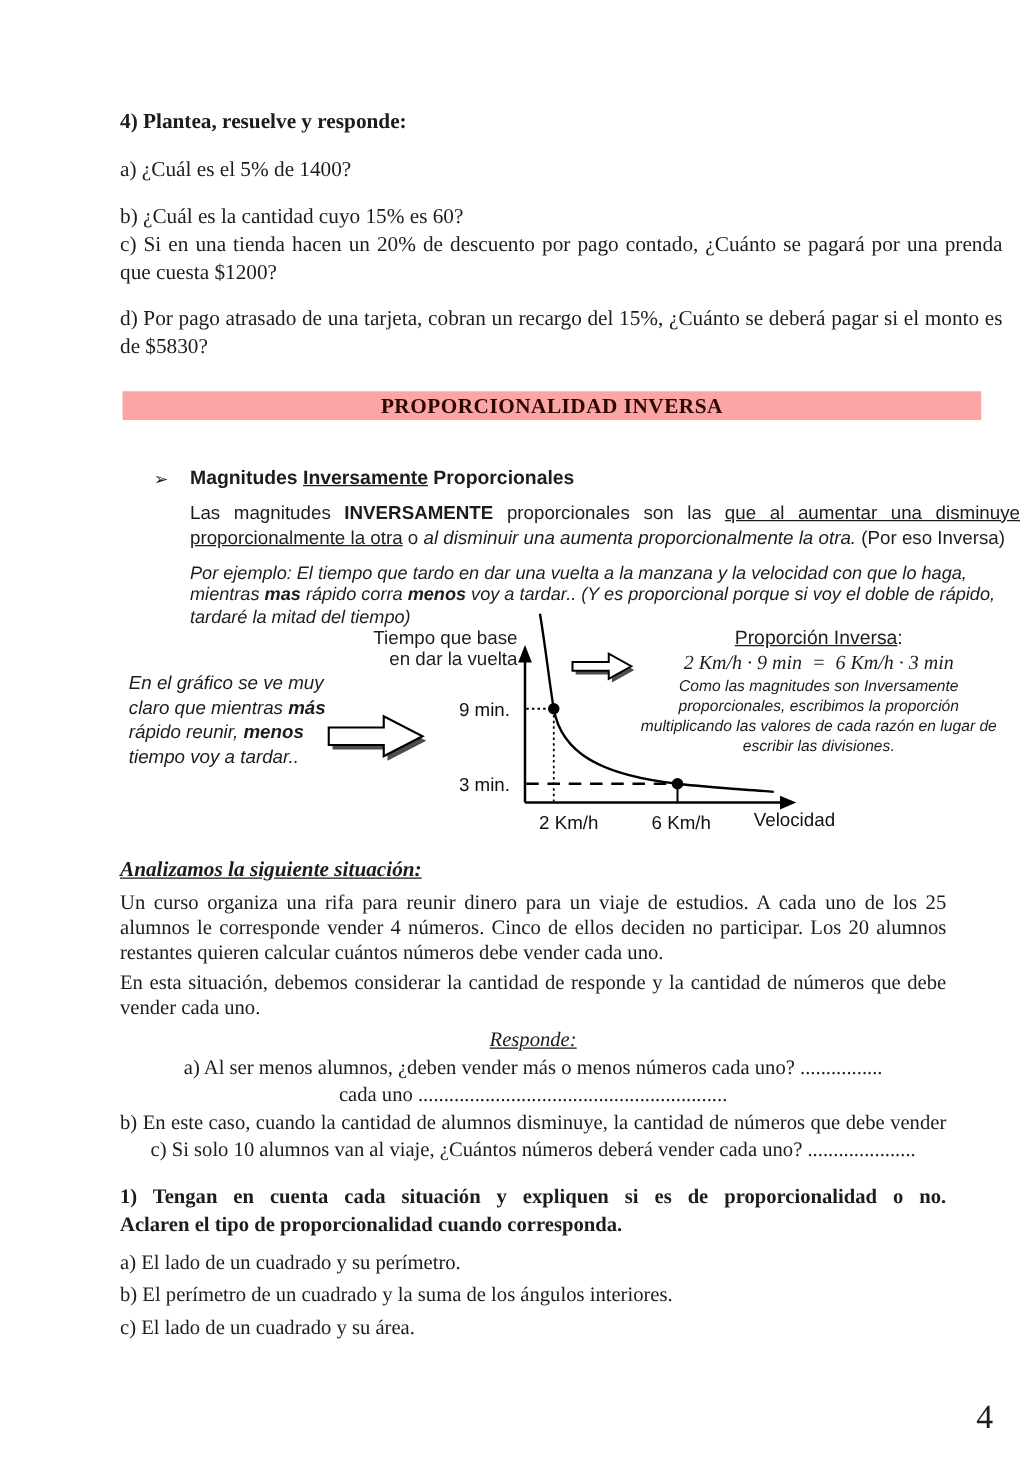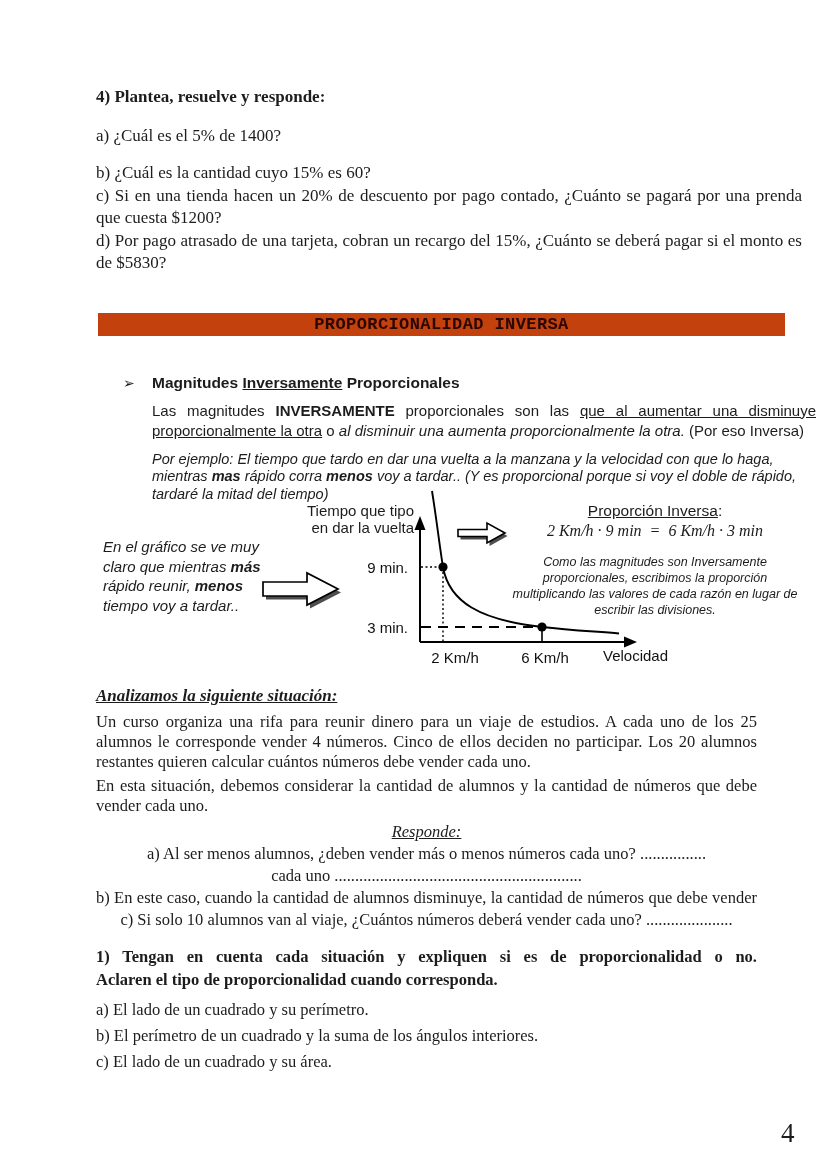--- a/index.html
+++ b/index.html
@@ -13,41 +13,41 @@
   .sg-b{font-weight:bold;}
   .sg-i{font-style:italic;margin-top:47px;}
   .sg-u{text-decoration:underline;}
   
   .sec4{left:96px;top:86px;width:706px;font-size:17px;line-height:22.5px;}
   .sec4 .hd{font-weight:bold;}
   .sec4 p{margin:0;text-align:justify;}
   .sec4 p.it-a{margin-top:16px;}
   .sec4 p.it-b{margin-top:15px;}
   .sec4 p.it-c{margin-top:0;}
-  .sec4 p.it-d{}
+  .sec4 p.it-d{margin-top:14px;}
   
   .banner{
     left:98px;top:313px;width:687px;height:23px;line-height:23px;
     text-align:center;font-weight:bold;font-size:17px;letter-spacing:.4px;
   }
   
   .magblock{left:123px;top:373px;width:676px;font-size:15px;line-height:20.5px;}
   .mag-head{display:flex;align-items:flex-start;}
   .mag-bullet{font-size:14px;line-height:20px;width:29px;flex:0 0 29px;}
   .mag-title{font-weight:bold;font-size:15.5px;}
   .mag-def{margin:7px 0 0 29px;width:664px;text-align:justify;}
   .mag-ex{margin:9px 0 0 29px;width:660px;font-style:italic;font-size:14.5px;line-height:17.5px;}
   
   .sidenote{left:103px;top:537px;width:178px;font-style:italic;font-size:15px;line-height:19.5px;}
   .ylabel{left:250px;top:503px;width:164px;text-align:right;font-size:15px;line-height:16.5px;}
   .rightcol{left:505px;top:502px;width:300px;text-align:center;}
   .prop-title{font-size:15.5px;}
   .prop-title .u{text-decoration:underline;}
   .prop-eq{font-family:"Liberation Serif",serif;font-style:italic;font-size:16px;line-height:20px;margin-top:1px;white-space:pre;}
-  .prop-expl{font-style:italic;font-size:12.5px;line-height:16px;margin-top:13px;}
+  .prop-expl{font-style:italic;font-size:12.5px;line-height:16px;margin-top:0;}
   .gsvg{left:250px;top:488px;}
   .gtext{font-family:"Liberation Sans","DejaVu Sans",sans-serif;font-size:15px;fill:#111;}
   
   .situ{left:96px;top:686px;width:661px;font-size:16.5px;line-height:20px;}
   .situ .hd{font-weight:bold;font-style:italic;text-decoration:underline;font-size:17px;}
   .situ p{margin:0;text-align:justify;}
   .situ .p1{margin-top:6px;}
   .situ .p2{margin-top:4px;}
   .situ .resp{margin-top:5px;font-style:italic;text-decoration:underline;line-height:22px;text-align:center;}
   .situ .q{line-height:22px;text-align:center;}
@@ -65,37 +65,37 @@
 <div class="page">
 
   <div class="abs sec4">
     <div class="hd">4) Plantea, resuelve y responde:</div>
     <p class="it-a">a) ¿Cuál es el 5% de 1400?</p>
     <p class="it-b">b) ¿Cuál es la cantidad cuyo 15% es 60?</p>
     <p class="it-c">c) Si en una tienda hacen un 20% de descuento por pago contado, ¿Cuánto se pagará por una prenda que cuesta $1200?</p>
     <p class="it-d">d) Por pago atrasado de una tarjeta, cobran un recargo del 15%, ¿Cuánto se deberá pagar si el monto es de $5830?</p>
   </div>
 
-  <div class="abs banner" style="background:#c2410c;color:#2B0702;font-family:Liberation Mono, monospace;">
+  <div class="abs banner" style="background:#fca5a5;color:#2B0702;">
     <span>PROPORCIONALIDAD INVERSA</span>
   </div>
 
   <div class="abs magblock sans">
     <div class="mag-head">
       <span class="mag-bullet">➢</span>
       <span class="mag-title"><span>Magnitudes </span><span class="sg-u">Inversamente</span><span> Proporcionales</span></span>
     </div>
     <div class="mag-def"><span>Las magnitudes </span><span class="sg-b">INVERSAMENTE</span><span> proporcionales son las </span><span class="sg-u">que al aumentar una disminuye proporcionalmente la otra</span><span> o </span><span class="sg-i">al disminuir una aumenta proporcionalmente la otra.</span><span> (Por eso Inversa)</span></div>
     <div class="mag-ex"><span>Por ejemplo: El tiempo que tardo en dar una vuelta a la manzana y la velocidad con que lo haga, mientras </span><span class="sg-b">mas</span><span> rápido corra </span><span class="sg-b">menos</span><span> voy a tardar.. (Y es proporcional porque si voy el doble de rápido, tardaré la mitad del tiempo)</span></div>
   </div>
 
   <div class="abs sidenote sans"><span>En el gráfico se ve muy claro que mientras </span><span class="sg-b">más</span><span> rápido reunir, </span><span class="sg-b">menos</span><span> tiempo voy a tardar..</span></div>
 
   <div class="abs ylabel sans">
-    <div>Tiempo que tipo</div>
+    <div>Tiempo que base</div>
     <div>en dar la vuelta</div>
   </div>
 
   <svg class="abs gsvg" width="420" height="185" viewBox="0 0 420 185">
 
     <g>
       <polygon points="13,94 57,94 57,85 88,101 57,117 57,108 13,108" transform="translate(3,3.5)" fill="#4d4d4d"></polygon>
       <polygon points="13,94 57,94 57,85 88,101 57,117 57,108 13,108" fill="#ffffff" stroke="#000000" stroke-width="1.7"></polygon>
     </g>
 
@@ -132,21 +132,21 @@
 
   <div class="abs rightcol sans">
     <div class="prop-title"><span class="u">Proporción Inversa</span><span>:</span></div>
     <div class="prop-eq">2 Km/h · 9 min  =  6 Km/h · 3 min</div>
     <div class="prop-expl">Como las magnitudes son Inversamente proporcionales, escribimos la proporción multiplicando las valores de cada razón en lugar de escribir las divisiones.</div>
   </div>
 
   <div class="abs situ">
     <div class="hd">Analizamos la siguiente situación:</div>
     <p class="p1">Un curso organiza una rifa para reunir dinero para un viaje de estudios. A cada uno de los 25 alumnos le corresponde vender 4 números. Cinco de ellos deciden no participar. Los 20 alumnos restantes quieren calcular cuántos números debe vender cada uno.</p>
-    <p class="p2">En esta situación, debemos considerar la cantidad de alumnos y la cantidad de números que debe vender cada uno.</p>
+    <p class="p2">En esta situación, debemos considerar la cantidad de responde y la cantidad de números que debe vender cada uno.</p>
     <div class="resp">Responde:</div>
     <div class="q">a) Al ser menos alumnos, ¿deben vender más o menos números cada uno? ................</div>
     <div class="q">cada uno ............................................................</div>
     <div class="q just">b) En este caso, cuando la cantidad de alumnos disminuye, la cantidad de números que debe vender</div>
     <div class="q">c) Si solo 10 alumnos van al viaje, ¿Cuántos números deberá vender cada uno? .....................</div>
   </div>
 
   <div class="abs ex1">
     <div class="hd">
       <div class="l1">1) Tengan en cuenta cada situación y expliquen si es de proporcionalidad o no.</div>

